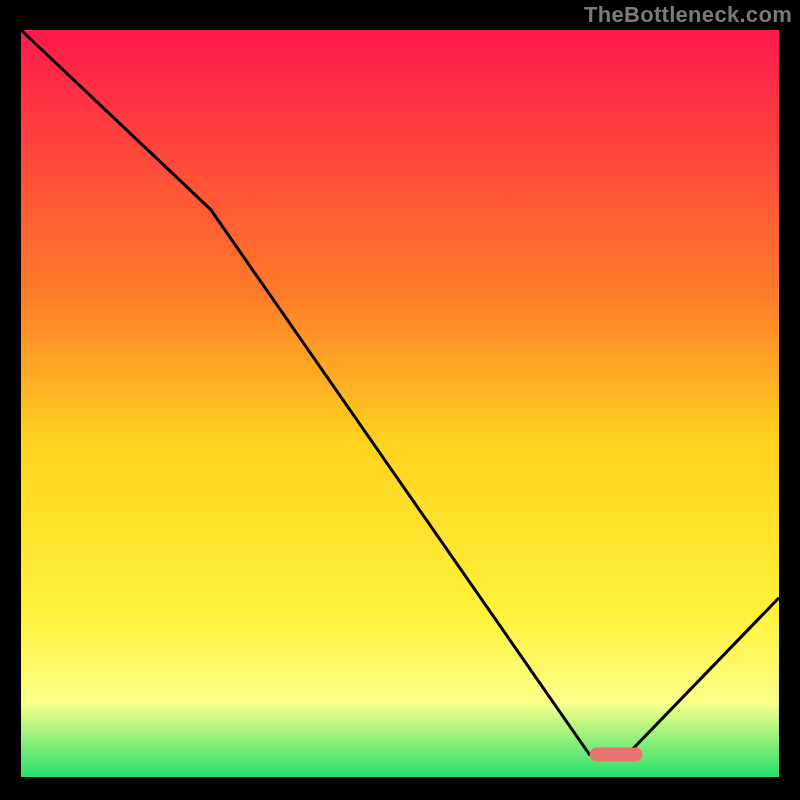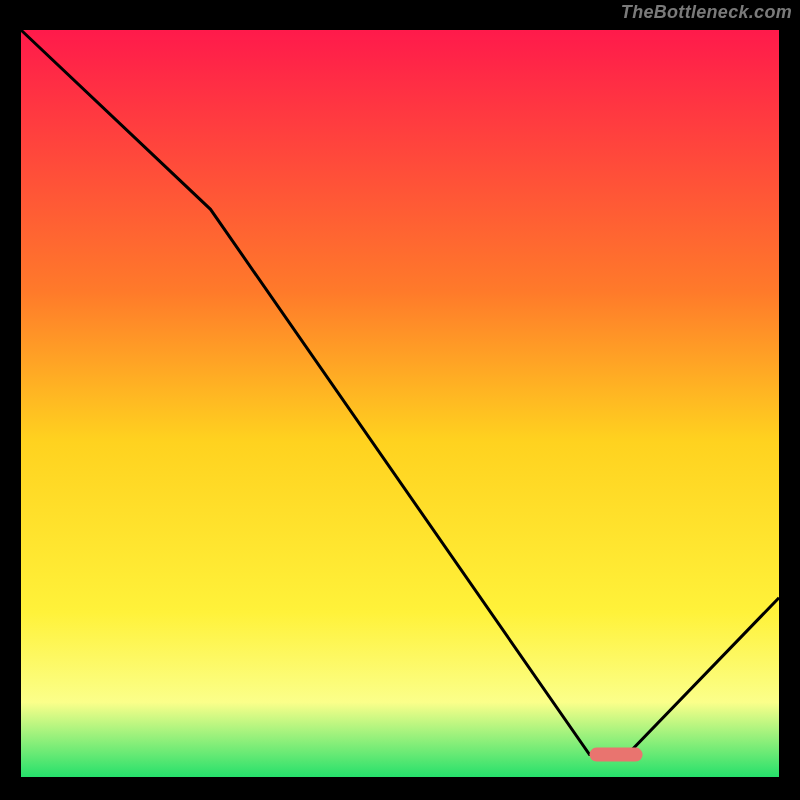--- a/index.html
+++ b/index.html
@@ -14,24 +14,23 @@
   .wrap {
     position: relative;
     width: 800px;
     height: 800px;
   }
   .attribution {
     position: absolute;
     top: 2px;
     right: 8px;
     color: #7a7a7a;
-    font-size: 18px;
+    font-size: 22px;
     font-weight: 600;
     letter-spacing: 0.3px;
-    font-style: italic;
   }
   svg {
     display: block;
   }
 </style>
 </head>
 <body>
 
 <div class="wrap">
   <div class="attribution">TheBottleneck.com</div>

